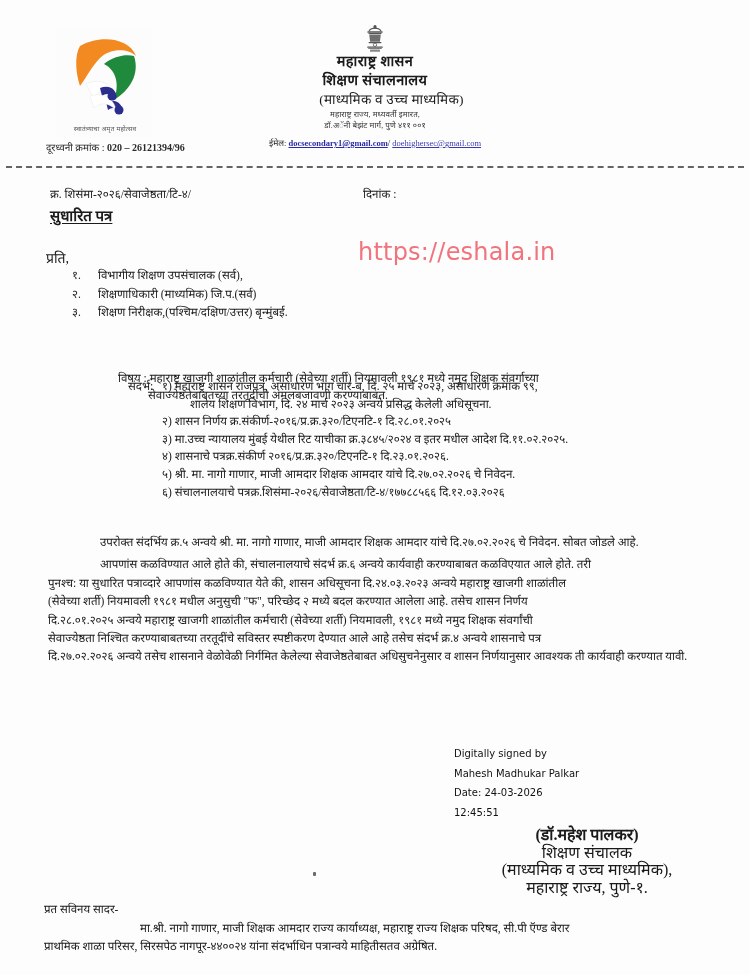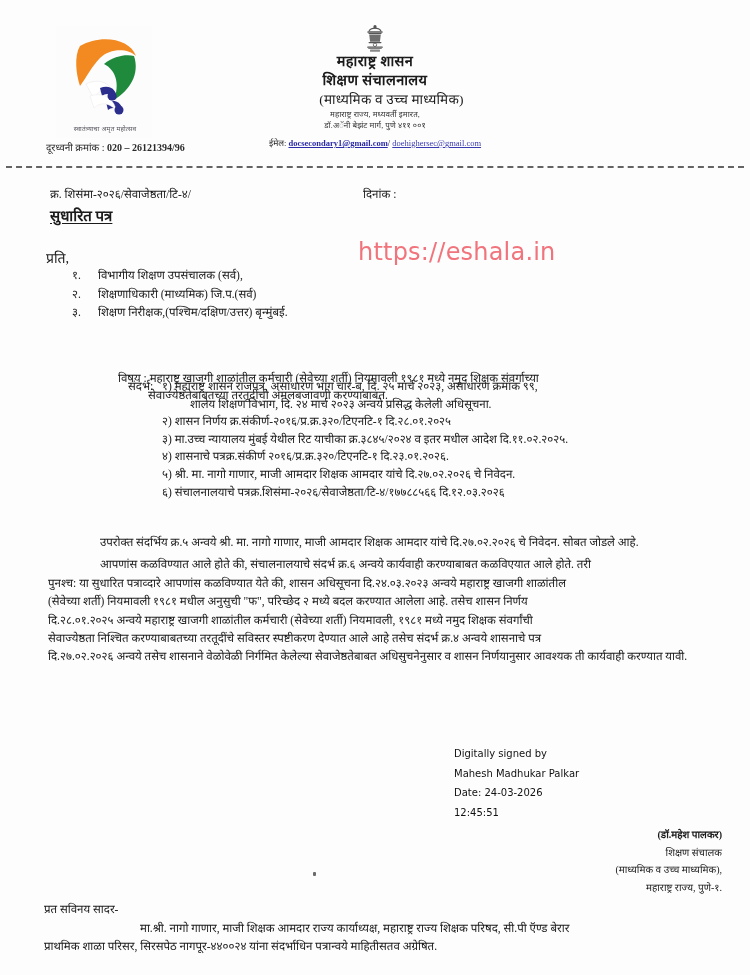--- a/index.html
+++ b/index.html
@@ -244,22 +244,22 @@
     font-size: 10px;
     line-height: 19.6px;
     color: #111;
     white-space: nowrap;
   }
   .sign-block {
     position: absolute;
     left: 452px;
     top: 826px;
     width: 270px;
-    text-align: right;
-    font-size: 10px;
+    text-align: center;
+    font-size: 16px;
     line-height: 17.5px;
   }
   .sign-name { font-weight: bold; }
   .stray-dot {
     position: absolute;
     left: 313px;
     top: 872px;
     width: 3px;
     height: 4px;
     background: #3a3a3a;

